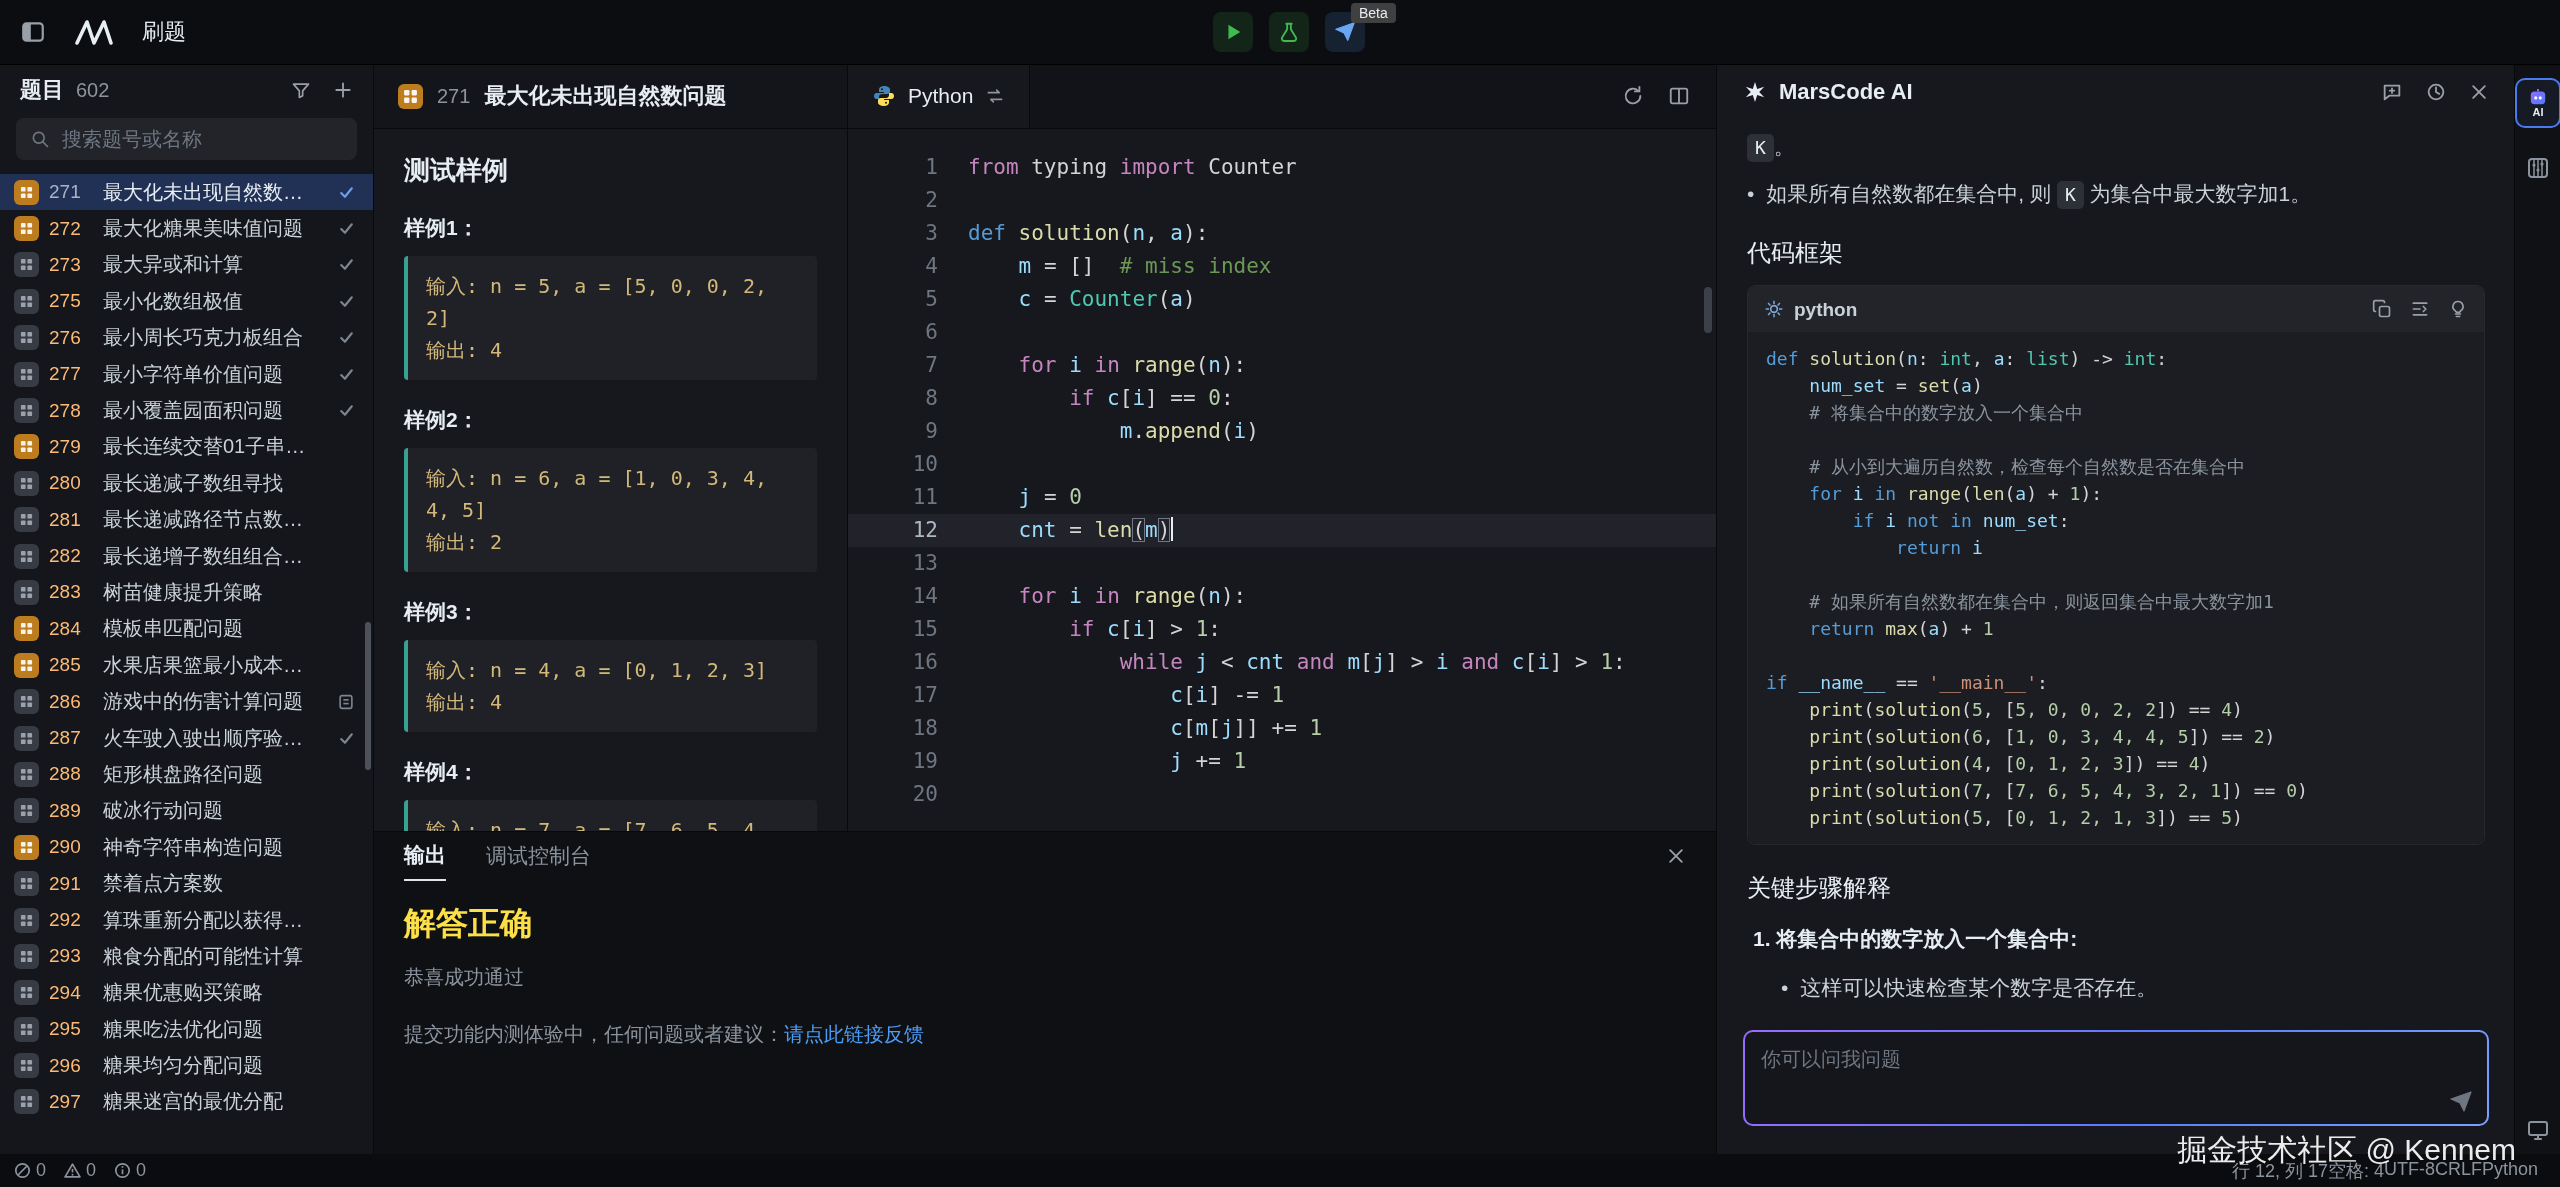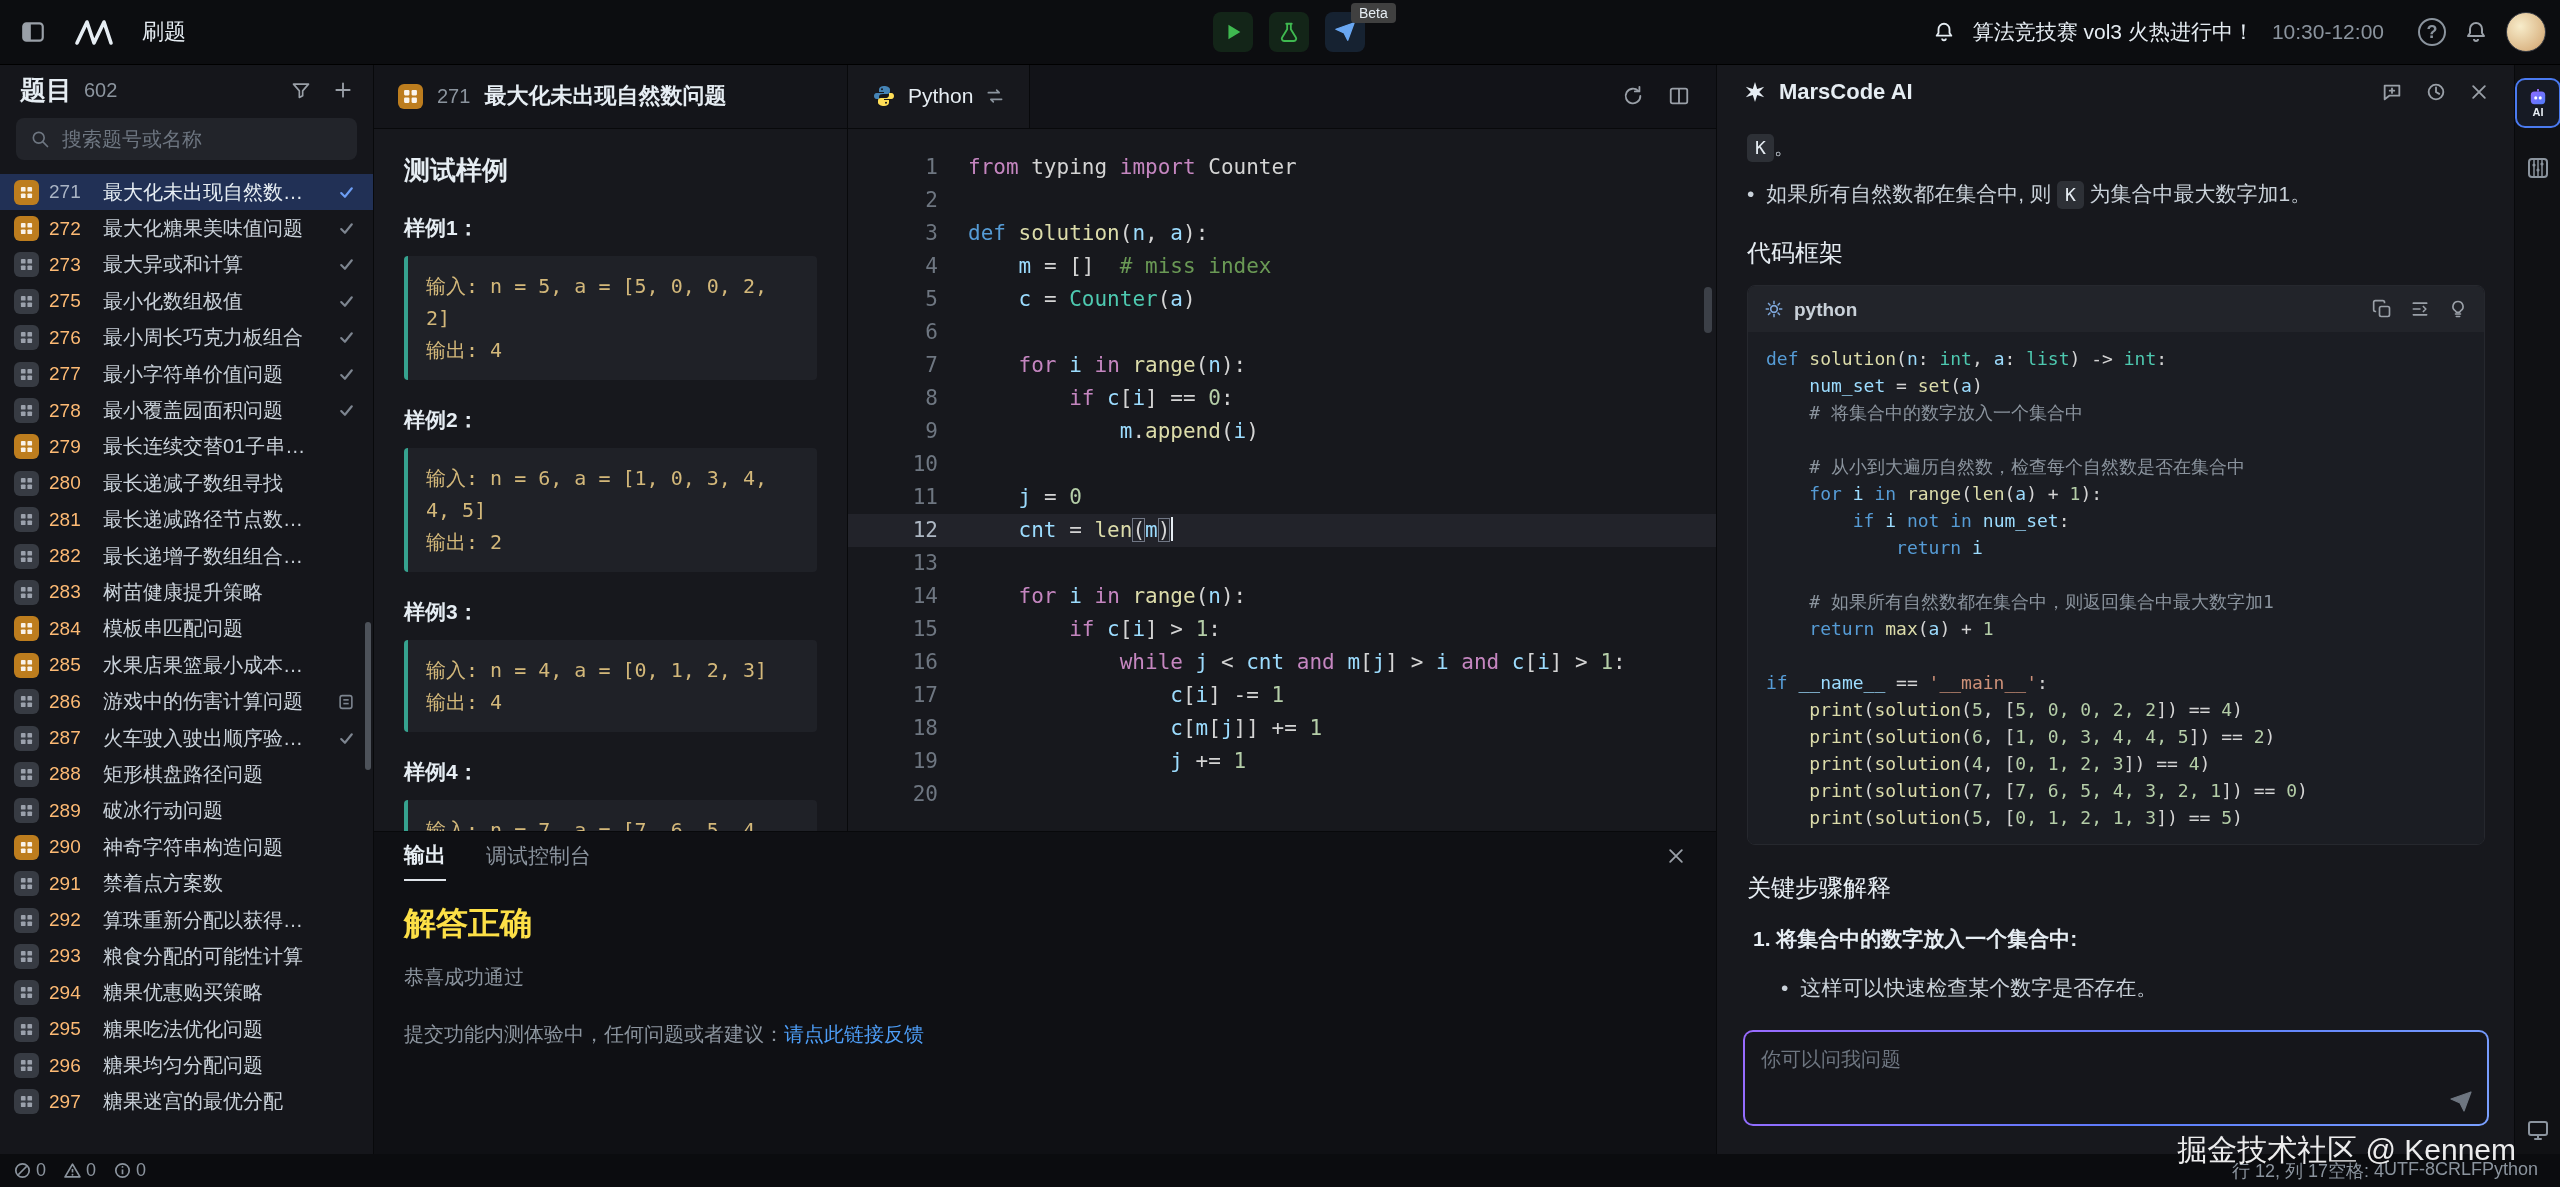--- a/index.html
+++ b/index.html
@@ -27,21 +27,21 @@
   
   #sidebar{position:absolute;left:0;top:64px;width:373px;bottom:33px;background:#15161b;border-right:1px solid #08090b;overflow:hidden;}
   #problem-panel{position:absolute;left:374px;top:64px;width:473px;height:767px;background:#17181d;border-right:1px solid #08090b;overflow:hidden;}
   #editor-panel{position:absolute;left:848px;top:64px;width:868px;height:767px;background:#17181d;overflow:hidden;}
   #output-panel{position:absolute;left:374px;top:831px;width:1342px;bottom:33px;background:#0f1014;border-top:1px solid #08090b;border-right:1px solid #08090b;overflow:hidden;}
   #ai-panel{position:absolute;left:1716px;top:64px;width:798px;bottom:33px;background:#17181d;border-left:1px solid #08090b;overflow:hidden;}
   #right-strip{position:absolute;left:2514px;top:64px;width:46px;bottom:33px;background:#101114;border-left:1px solid #08090b;}
 
   
   .sb-header{height:52px;display:flex;align-items:center;padding:0 20px;}
-  .sb-title{font-size:26px;font-weight:bold;color:#e6edf3;}
+  .sb-title{font-size:22px;font-weight:bold;color:#e6edf3;}
   .sb-count{font-size:20px;color:#8b949e;margin-left:12px;}
   .sb-hicons{margin-left:auto;display:flex;gap:22px;align-items:center;}
   .sb-search{margin:2px 16px 12px;height:42px;background:#22242a;border-radius:8px;display:flex;align-items:center;gap:10px;padding:0 14px;}
   .sb-search input{flex:1;background:transparent;border:none;outline:none;color:#c9d1d9;font-size:20px;font-family:inherit;}
   .sb-search input::placeholder{color:#6e7681;}
   .sb-list{position:absolute;top:110px;left:0;right:0;bottom:0;overflow:hidden;}
   .sb-row{height:36.4px;display:flex;align-items:center;gap:10px;padding:0 12px 0 14px;cursor:pointer;}
   .sb-row.sel{background:#213055;}
   .diff-icon{width:25px;height:25px;border-radius:6px;flex:none;display:flex;align-items:center;justify-content:center;}
   .diff-orange{background:#bd7d1e;}
@@ -158,38 +158,20 @@
       <span class="plane-wrap">
         <button class="run-btn run-submit">
           <svg width="22" height="22" viewBox="0 0 24 24">
               <path d="M22 2 L11 13 M22 2 L15 21 L11 13 L2 9 Z" fill="#69a7f2" stroke="#69a7f2" stroke-width="1.4" stroke-linejoin="round"></path>
             </svg>
         </button>
         <span class="beta">Beta</span>
       </span>
     </div>
 
-    <div class="tb-right">
-      <span>
-        <svg width="22" height="22" viewBox="0 0 24 24">
-            <path d="M12 3a6 6 0 0 0-6 6v4l-2 3h16l-2-3V9a6 6 0 0 0-6-6Z" fill="none" stroke="#e6edf3" stroke-width="2" stroke-linejoin="round"></path>
-            <path d="M10 19a2 2 0 0 0 4 0" fill="none" stroke="#e6edf3" stroke-width="2"></path>
-          </svg>
-      </span>
-      <span class="ann">算法竞技赛 vol3 火热进行中！</span>
-      <span class="ann-time">10:30-12:00</span>
-      <button class="help-circle">?</button>
-      <button class="icon-btn">
-        <svg width="24" height="24" viewBox="0 0 24 24">
-            <path d="M12 3a6 6 0 0 0-6 6v4l-2 3h16l-2-3V9a6 6 0 0 0-6-6Z" fill="none" stroke="#9aa0a8" stroke-width="2" stroke-linejoin="round"></path>
-            <path d="M10 19a2 2 0 0 0 4 0" fill="none" stroke="#9aa0a8" stroke-width="2"></path>
-          </svg>
-      </button>
-      <div class="avatar"></div>
-    </div>
   </header>
 
   <aside id="sidebar">
     <div class="sb-header">
       <span class="sb-title">题目</span>
       <span class="sb-count">602</span>
       <span class="sb-hicons">
         <button class="icon-btn">
           <svg width="20" height="20" viewBox="0 0 24 24">
               <path d="M3 5h18l-7 8v6l-4 2v-8Z" fill="none" stroke="#9aa0a8" stroke-width="2" stroke-linejoin="round"></path>

